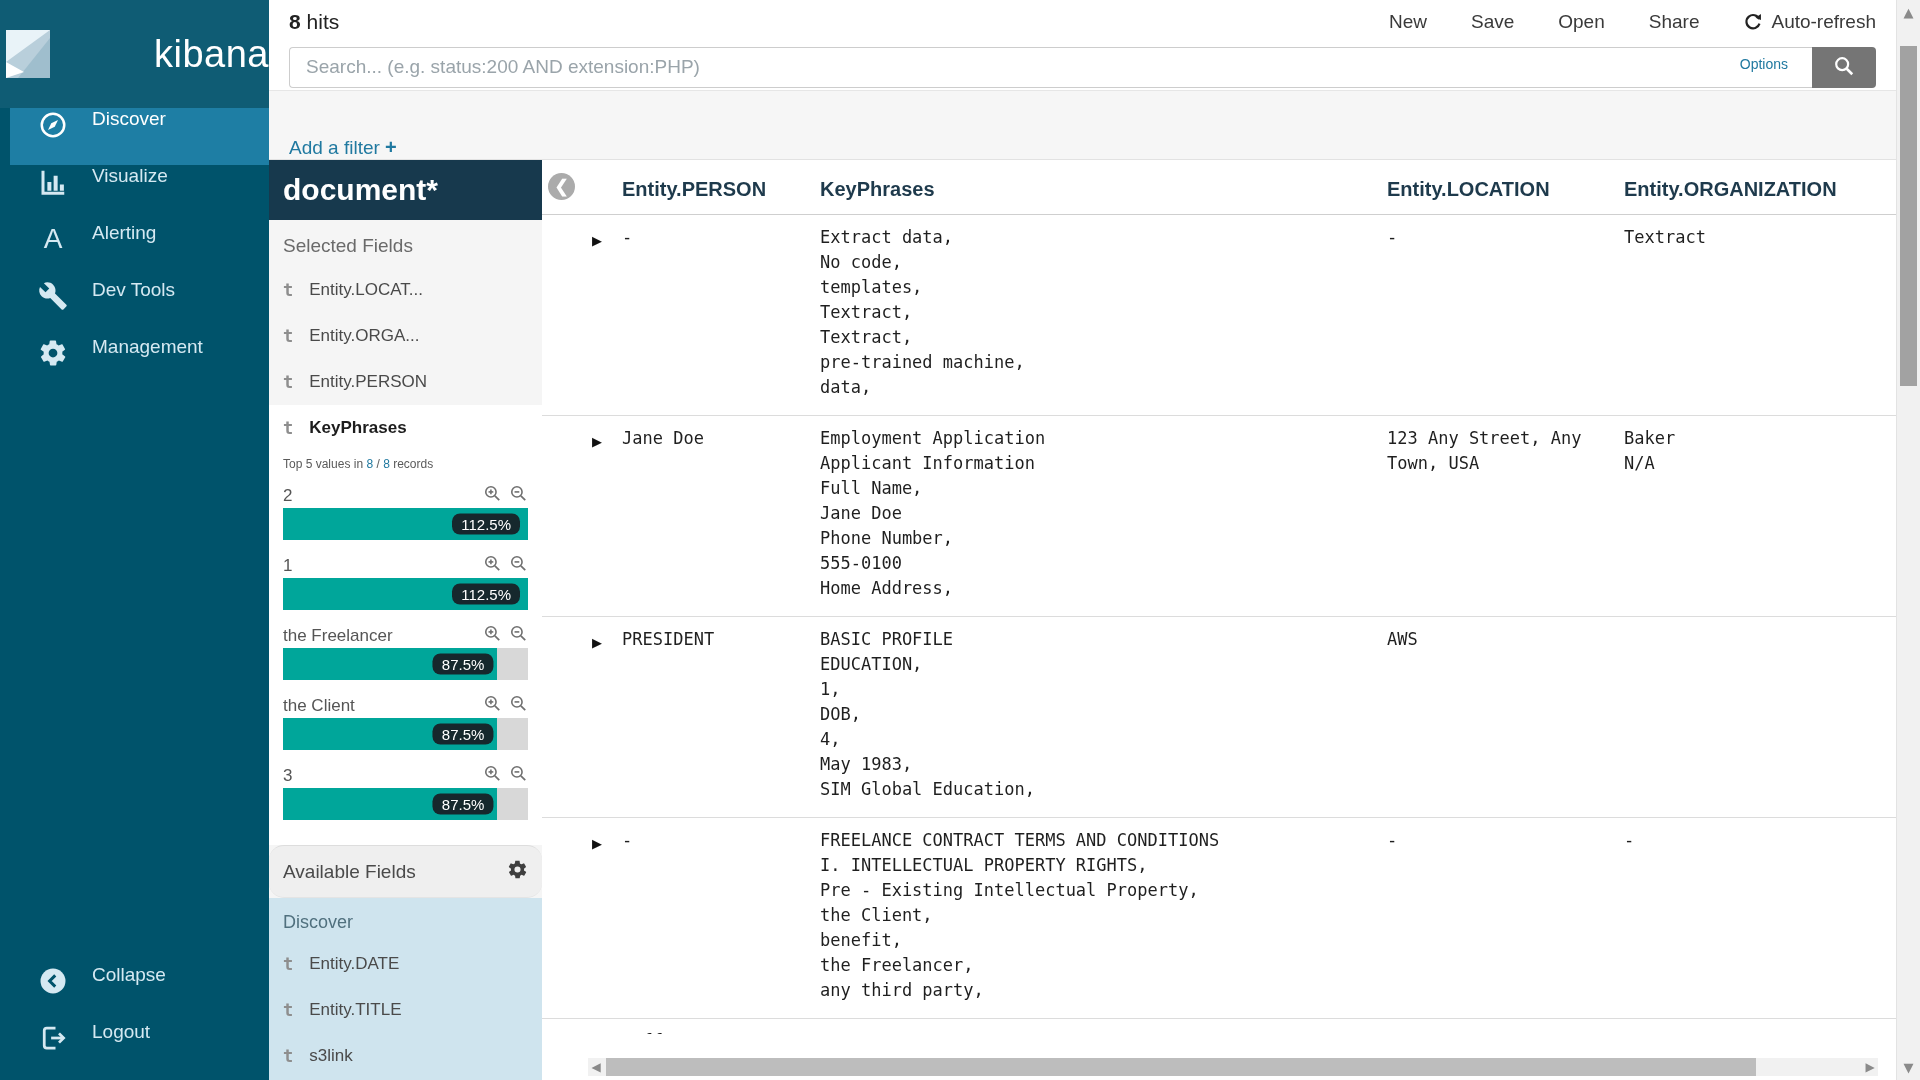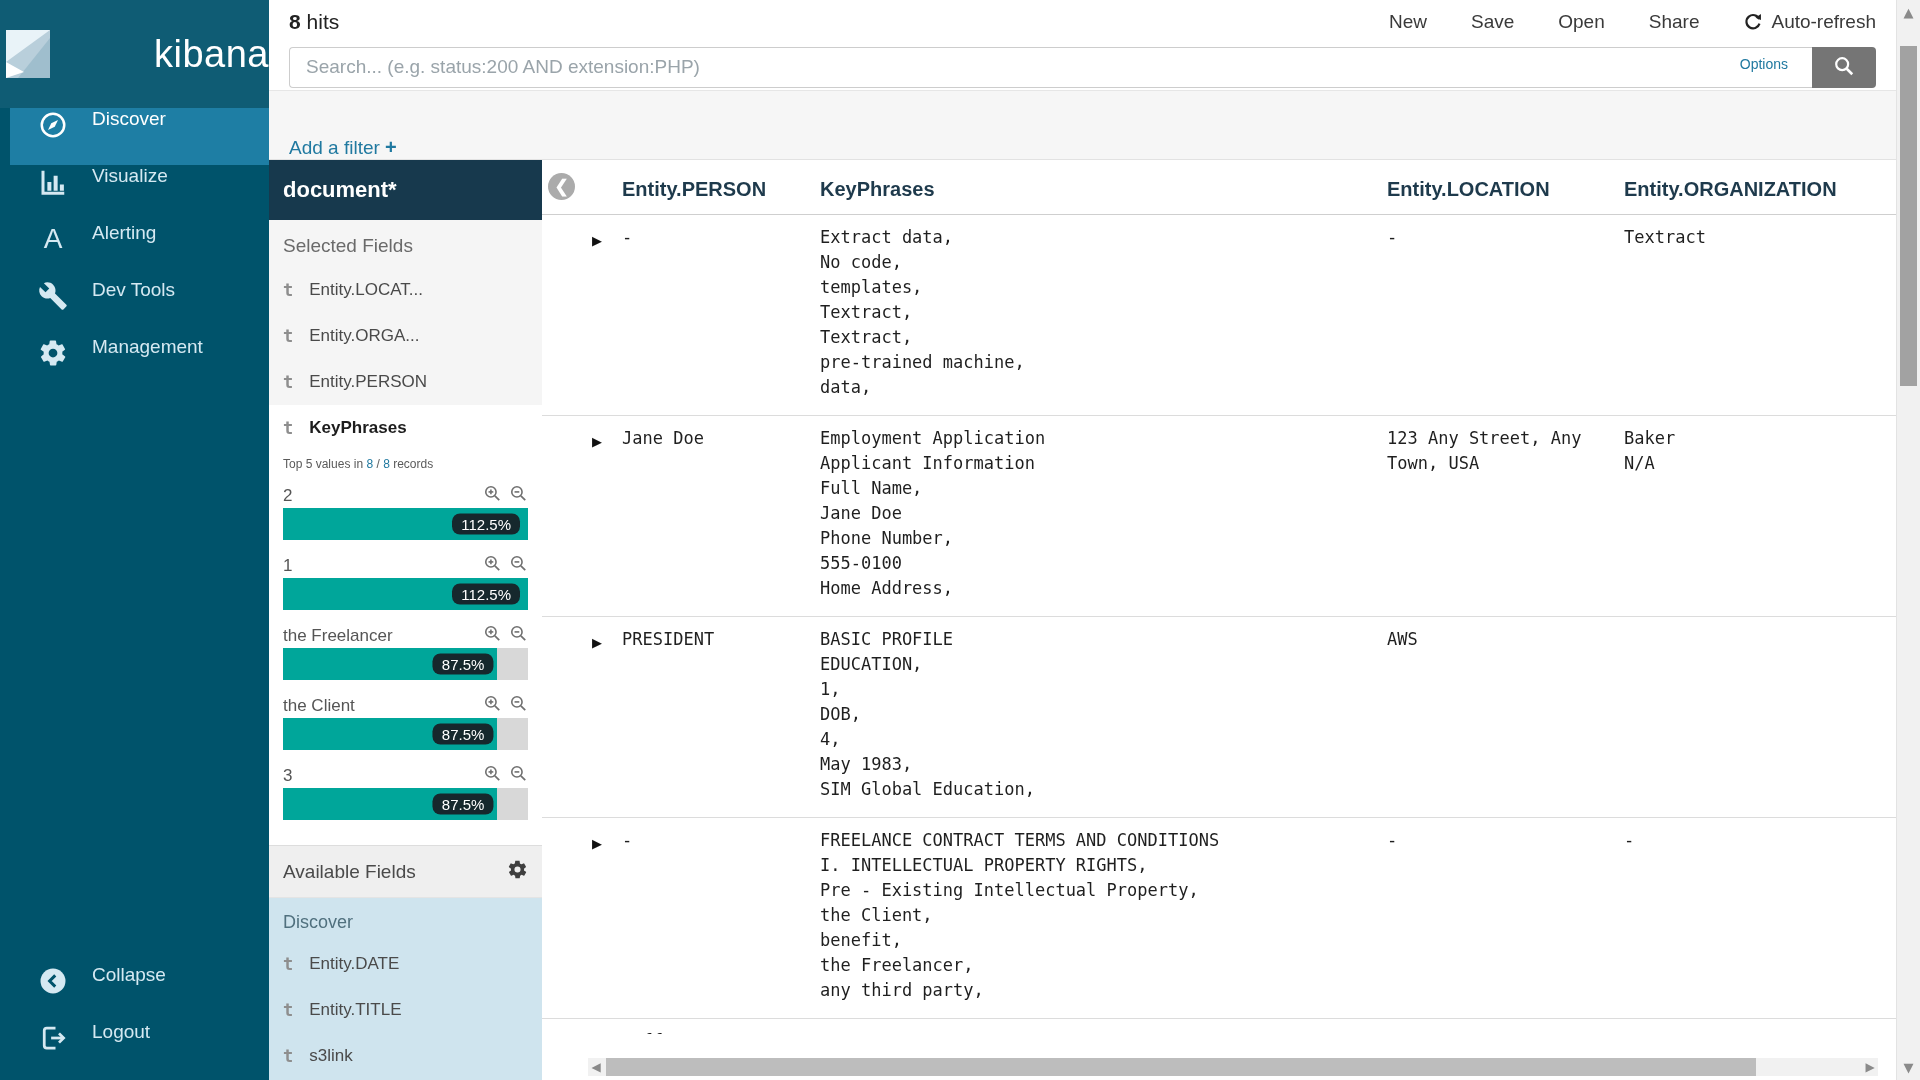--- a/index.html
+++ b/index.html
@@ -33,38 +33,38 @@
   .options-link { position:absolute; right:88px; top:9px; color:#2079a0; font-size:14px; cursor:pointer; }
   .search-btn { width:64px; height:41px; background:#757575; border:none; border-radius:0 4px 4px 0; display:flex; align-items:center; justify-content:center; cursor:pointer; }
   .search-btn svg { width:22px; height:22px; }
 
   .filter-bar { position:absolute; left:269px; top:90px; width:1627px; height:70px; background:#f6f6f6; border-top:1px solid #e6e6e6; border-bottom:1px solid #e2e2e2; display:flex; align-items:flex-end; padding:0 20px; }
   .add-filter { color:#2079a0; font-size:19px; cursor:pointer; }
   .add-filter .plus { font-weight:bold; font-size:20px; }
 
   
   .field-panel { position:absolute; left:269px; top:160px; width:273px; height:920px; background:#f5f5f5; display:flex; flex-direction:column; overflow:hidden; }
-  .index-header { height:60px; background:#17394d; color:#fff; font-size:22px; font-weight:bold; display:flex; align-items:center; padding-left:14px; flex:none; }
+  .index-header { height:60px; background:#17394d; color:#fff; font-size:30px; font-weight:bold; display:flex; align-items:center; padding-left:14px; flex:none; }
   .section-title { color:#6a6a6a; font-size:19px; padding:15px 14px 10px 14px; }
   .field-row { display:flex; align-items:center; gap:16px; padding:13px 14px; cursor:pointer; }
   .t-icon { font-family:"DejaVu Sans Mono",monospace; font-weight:bold; color:#8e8e8e; font-size:17px; }
   .field-label { color:#4a4a4a; font-size:17px; }
   .expanded-block { background:#fff; padding-bottom:12px; }
   .expanded-block .field-row .field-label { font-weight:bold; color:#1c1c1c; }
   .summary-line { font-size:12px; color:#5a5a5a; padding:6px 14px 12px 14px; }
   .summary-line .num-link { color:#2079a0; cursor:pointer; }
   .bar-group { padding:0 14px; margin-bottom:13px; }
   .bar-label-row { display:flex; align-items:center; height:25px; }
   .bar-label { color:#555; font-size:17px; flex:1; white-space:nowrap; overflow:hidden; }
   .mag-icons { display:flex; gap:7px; }
   .mag-icons svg { width:19px; height:19px; cursor:pointer; }
   .bar-track { position:relative; height:32px; background:#d8d8d8; }
   .bar-fill { position:absolute; left:0; top:0; bottom:0; background:#00a69a; }
   .bar-badge { position:absolute; top:50%; transform:translateY(-50%); background:#16282d; color:#fff; font-size:15px; padding:2px 9px; border-radius:8px; white-space:nowrap; z-index:2; }
-  .avail-header { background:#efefef; border-top:1px solid #ddd; border-bottom:1px solid #e4e4e4; display:flex; align-items:center; padding:13px 14px; }
+  .avail-header { background:#efefef; border-top:1px solid #ddd; border-bottom:1px solid #e4e4e4; display:flex; align-items:center; padding:13px 14px;border-radius:15px; }
   .avail-title { color:#4a4a4a; font-size:19px; flex:1; }
   .avail-header svg { width:21px; height:21px; cursor:pointer; }
   .popular-block { background:#cfe4ee; flex:1; }
   .popular-title { color:#50707e; font-size:18px; padding:14px 14px 8px 14px; }
 
   
   .table-area { position:absolute; left:542px; top:160px; width:1354px; height:920px; background:#fff; overflow:hidden; }
   .table-header { position:relative; height:55px; border-bottom:1px solid #cfcfcf; display:grid; grid-template-columns:80px 198px 567px 237px auto; align-items:center; }
   .collapse-chip { position:absolute; left:6px; top:13px; width:27px; height:27px; border-radius:50%; background:#ababab; color:#fff; display:flex; align-items:center; justify-content:center; font-size:17px; font-weight:bold; cursor:pointer; }
   .th { font-size:20px; font-weight:bold; color:#1e3a4c; padding-top:4px; }

